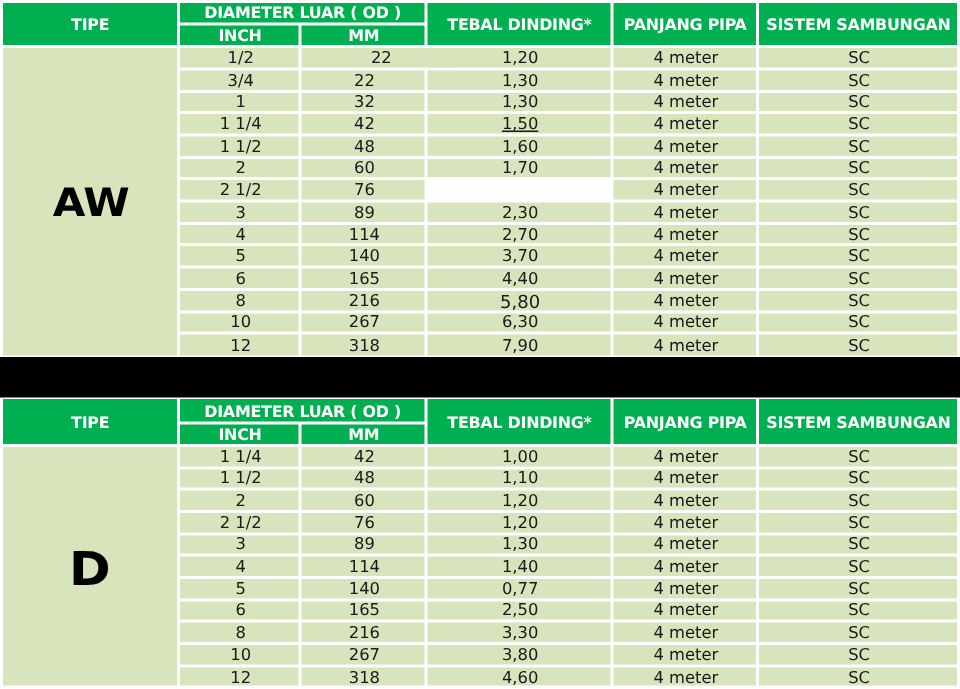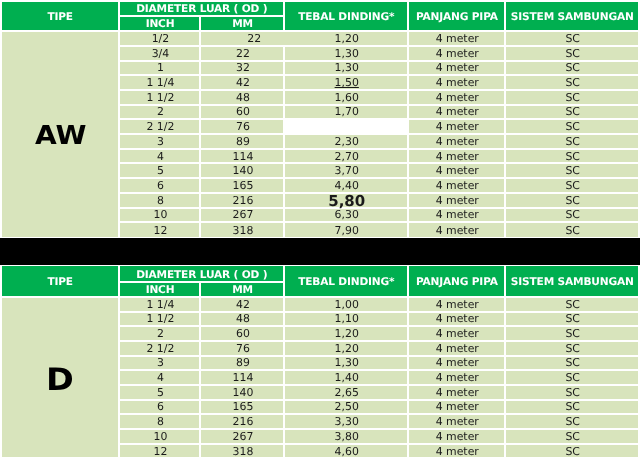--- a/index.html
+++ b/index.html
@@ -213,21 +213,21 @@
       <div class="cellbox body-cell" style="left: 505.9px; top: 179.2px; width: 132px; height: 12.71px;">
         <span style="font-size: 10.9px;">SC</span>
       </div>
       <div class="cellbox body-cell" style="left: 119.9px; top: 193.91px; width: 79.5px; height: 12.71px;">
         <span style="font-size: 10.9px;">8</span>
       </div>
       <div class="cellbox body-cell" style="left: 201.4px; top: 193.91px; width: 81.5px; height: 12.71px;">
         <span style="font-size: 10.9px;">216</span>
       </div>
       <div class="cellbox body-cell" style="left: 284.9px; top: 193.91px; width: 122.1px; height: 12.71px;">
-        <span style="font-size: 15px; font-weight: bold;">5,80</span>
+        <span style="font-size: 12px;">5,80</span>
       </div>
       <div class="cellbox body-cell" style="left: 409px; top: 193.91px; width: 94.9px; height: 12.71px;">
         <span style="font-size: 10.9px;">4 meter</span>
       </div>
       <div class="cellbox body-cell" style="left: 505.9px; top: 193.91px; width: 132px; height: 12.71px;">
         <span style="font-size: 10.9px;">SC</span>
       </div>
       <div class="cellbox body-cell" style="left: 119.9px; top: 208.62px; width: 79.5px; height: 12.71px;">
         <span style="font-size: 10.9px;">10</span>
       </div>
@@ -376,21 +376,21 @@
       <div class="cellbox body-cell" style="left: 505.9px; top: 371.3px; width: 132px; height: 12.68px;">
         <span style="font-size: 10.9px;">SC</span>
       </div>
       <div class="cellbox body-cell" style="left: 119.9px; top: 385.98px; width: 79.5px; height: 12.68px;">
         <span style="font-size: 10.9px;">5</span>
       </div>
       <div class="cellbox body-cell" style="left: 201.4px; top: 385.98px; width: 81.5px; height: 12.68px;">
         <span style="font-size: 10.9px;">140</span>
       </div>
       <div class="cellbox body-cell" style="left: 284.9px; top: 385.98px; width: 122.1px; height: 12.68px;">
-        <span style="font-size: 10.9px;">2,65</span>
+        <span style="font-size: 10.9px;">0,77</span>
       </div>
       <div class="cellbox body-cell" style="left: 409px; top: 385.98px; width: 94.9px; height: 12.68px;">
         <span style="font-size: 10.9px;">4 meter</span>
       </div>
       <div class="cellbox body-cell" style="left: 505.9px; top: 385.98px; width: 132px; height: 12.68px;">
         <span style="font-size: 10.9px;">SC</span>
       </div>
       <div class="cellbox body-cell" style="left: 119.9px; top: 400.66px; width: 79.5px; height: 12.68px;">
         <span style="font-size: 10.9px;">6</span>
       </div>

